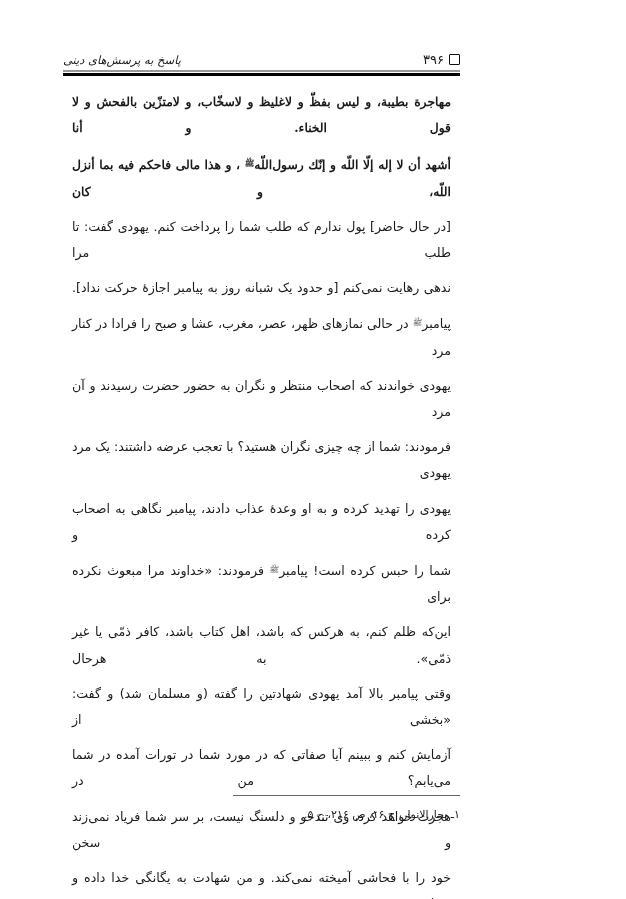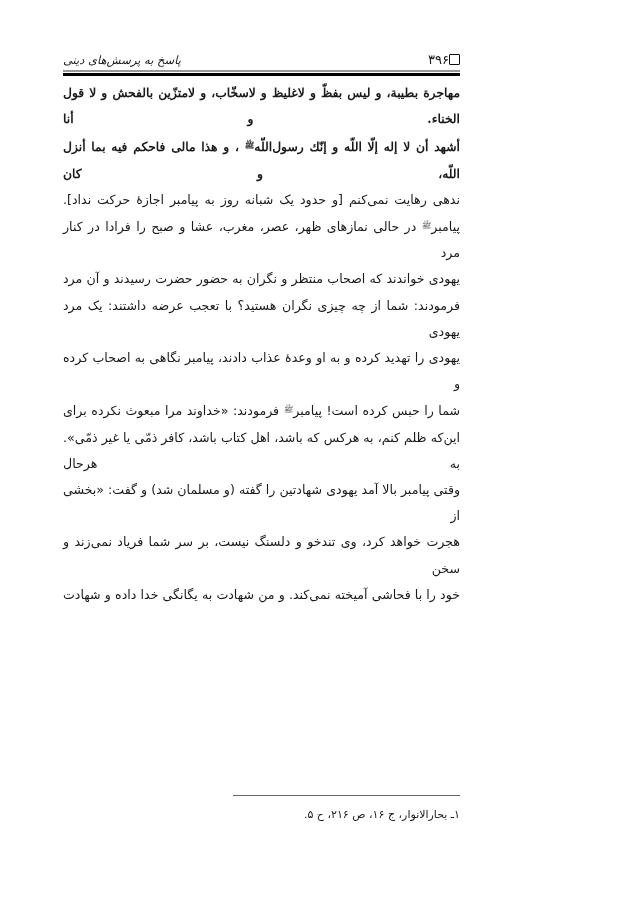--- a/index.html
+++ b/index.html
@@ -1,28 +1,28 @@
 <!DOCTYPE html>
 <html><head>
 <meta charset="utf-8">
 <style>
   html, body { margin: 0; padding: 0; background: #ffffff; }
   body { width: 626px; height: 899px; position: relative; overflow: hidden;
          font-family: "DejaVu Sans", sans-serif; color: #1a1a1a; }
   .page { position: absolute; left: 0; top: 0; width: 626px; height: 899px; }
   .header-row { position: absolute; left: 63px; width: 397px; top: 52px; height: 20px; direction: rtl; }
-  .page-num-wrap { position: absolute; right: 0; top: 0; display: flex; align-items: center; direction: rtl; }
+  .page-num-wrap { position: absolute; right: 0; top: 0; display: flex; align-items: center; gap: 5px; direction: rtl; }
   .page-num { font-size: 13px; font-family: "DejaVu Sans", sans-serif; }
   .box-icon { display: inline-block; width: 9px; height: 9px; border: 1.4px solid #111; border-radius: 1px; }
   .running-title { position: absolute; left: 0; top: 1px; font-size: 11.5px; direction: rtl; font-style: italic; }
   .rule-gray { position: absolute; left: 63px; width: 397px; top: 70px; height: 1.5px; background: #999; }
   .rule-black { position: absolute; left: 63px; width: 397px; top: 73px; height: 2.5px; background: #000; }
   .body-text { position: absolute; left: 63px; width: 397px; top: 80px; direction: rtl; text-align: justify;
                font-family: "DejaVu Sans", sans-serif; font-size: 12.6px; line-height: 26.2px; }
-  .body-text p { margin: 0; text-align-last: justify; }
+  .body-text p { margin: 9px; text-align-last: justify; }
   .ar { font-weight: bold; font-family: "DejaVu Serif", serif; font-size: 12.3px; }
   .hon { font-size: 8px; vertical-align: 3px; color: #333; }
   .fnref { font-size: 8px; vertical-align: 6px; }
   .fn-rule { position: absolute; left: 233px; width: 227px; top: 795px; height: 1.4px; background: #666; }
   .footnote { position: absolute; left: 63px; width: 397px; top: 808px; direction: rtl; text-align: right; font-size: 11px; }
 </style>
 </head>
 <body>
 
 <div class="page">
@@ -32,27 +32,29 @@
       <span class="page-num">۳۹۶</span>
     </div>
     <span class="running-title">پاسخ به پرسش‌های دینی</span>
   </div>
   <div class="rule-gray"></div>
   <div class="rule-black"></div>
 
   <div class="body-text" id="body">
       <p class="ar">مهاجرة بطیبة، و لیس بفظّ و لاغلیظ و لاسخّاب، و لامتزّین بالفحش و لا قول الخناء. و أنا</p>
       <p class="ar"><span>أشهد أن لا إله إلّا اللّه و إنّك رسول‌اللّه</span><span class="hon">ﷺ</span><span> ، و هذا مالی فاحکم فیه بما أنزل اللّه، و کان</span></p>
+      <p>[در حال حاضر] پول ندارم که طلب شما را پرداخت کنم. یهودی گفت: تا طلب مرا</p>
       <p>ندهی رهایت نمی‌کنم [و حدود یک شبانه روز به پیامبر اجازهٔ حرکت نداد].</p>
       <p><span>پیامبر</span><span class="hon">ﷺ</span><span> در حالی نمازهای ظهر، عصر، مغرب، عشا و صبح را فرادا در کنار مرد</span></p>
       <p>یهودی خواندند که اصحاب منتظر و نگران به حضور حضرت رسیدند و آن مرد</p>
       <p>فرمودند: شما از چه چیزی نگران هستید؟ با تعجب عرضه داشتند: یک مرد یهودی</p>
       <p>یهودی را تهدید کرده و به او وعدهٔ عذاب دادند، پیامبر نگاهی به اصحاب کرده و</p>
       <p><span>شما را حبس کرده است! پیامبر</span><span class="hon">ﷺ</span><span> فرمودند: «خداوند مرا مبعوث نکرده برای</span></p>
       <p>این‌که ظلم کنم، به هرکس که باشد، اهل کتاب باشد، کافر ذمّی یا غیر ذمّی». به هرحال</p>
       <p>وقتی پیامبر بالا آمد یهودی شهادتین را گفته (و مسلمان شد) و گفت: «بخشی از</p>
+      <p>آزمایش کنم و ببینم آیا صفاتی که در مورد شما در تورات آمده در شما می‌یابم؟ من در</p>
       <p>هجرت خواهد کرد، وی تندخو و دلسنگ نیست، بر سر شما فریاد نمی‌زند و سخن</p>
       <p>خود را با فحاشی آمیخته نمی‌کند. و من شهادت به یگانگی خدا داده و شهادت</p>
     </div>
 
   <div class="fn-rule"></div>
   <div class="footnote">۱ـ بحارالانوار، ج ۱۶، ص ۲۱۶، ح ۵.</div>
 </div>
 
 </body></html>

